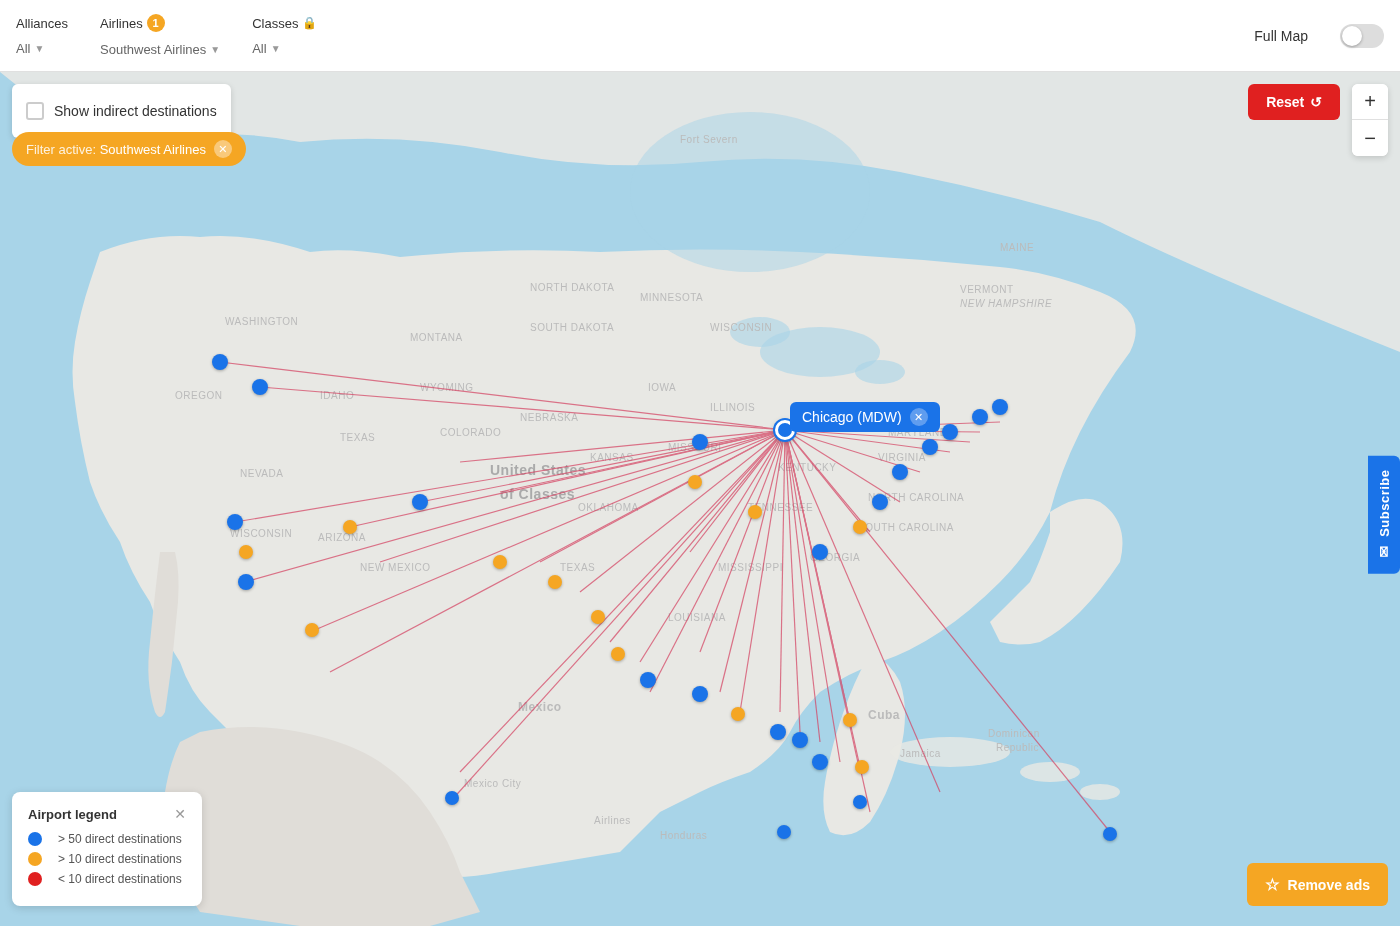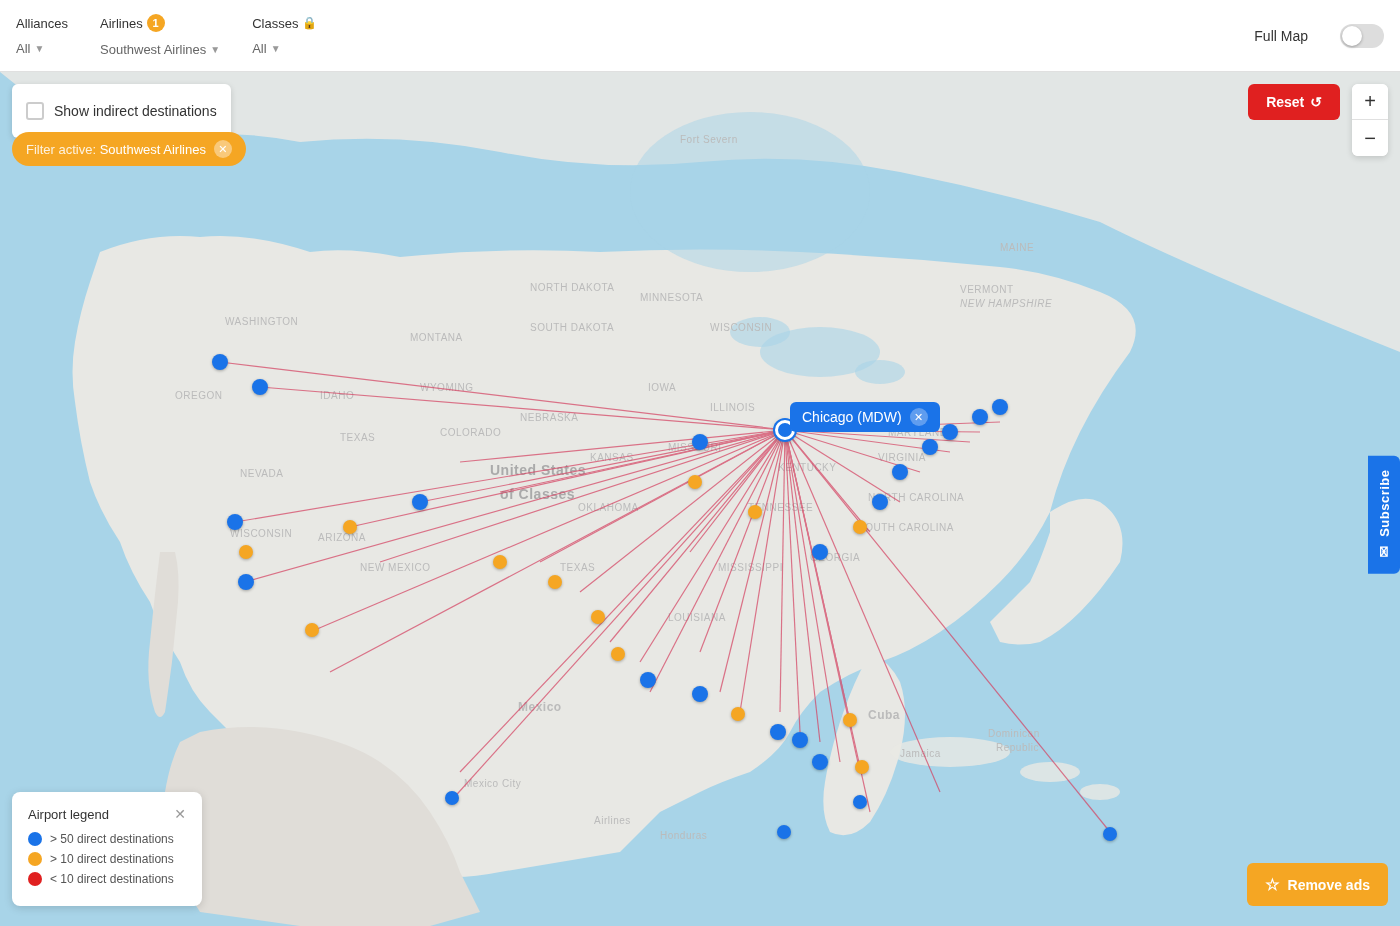--- a/index.html
+++ b/index.html
@@ -89,23 +89,23 @@
       display: flex; align-items: center; justify-content: center; cursor: pointer; font-size: 11px;
     }
 
     
     #airport-legend {
       position: absolute; bottom: 20px; left: 12px; z-index: 10;
       background: #fff; border-radius: 8px; padding: 14px 16px;
       box-shadow: 0 2px 8px rgba(0,0,0,0.15); min-width: 190px;
     }
     .legend-header { display: flex; align-items: center; justify-content: space-between; margin-bottom: 10px; }
-    .legend-title { font-size: 13px; font-weight: 400; color: #333; }
+    .legend-title { font-size: 13px; font-weight: 700; color: #333; }
     .legend-close { font-size: 14px; color: #999; cursor: pointer; }
-    .legend-item { display: flex; align-items: center; gap: 8px; margin-bottom: 6px; font-size: 12px; color: #555; }
+    .legend-item { display: flex; align-items: center; gap: 16px; margin-bottom: 6px; font-size: 12px; color: #555; }
     .legend-dot { width: 14px; height: 14px; border-radius: 50%; flex-shrink: 0; }
 
     
     #remove-ads-btn {
       position: absolute; bottom: 20px; right: 12px; z-index: 10;
       background: #f5a623; color: #fff; border: none; border-radius: 6px;
       padding: 12px 18px; font-size: 14px; font-weight: 600; cursor: pointer;
       display: flex; align-items: center; gap: 8px;
     }
 

